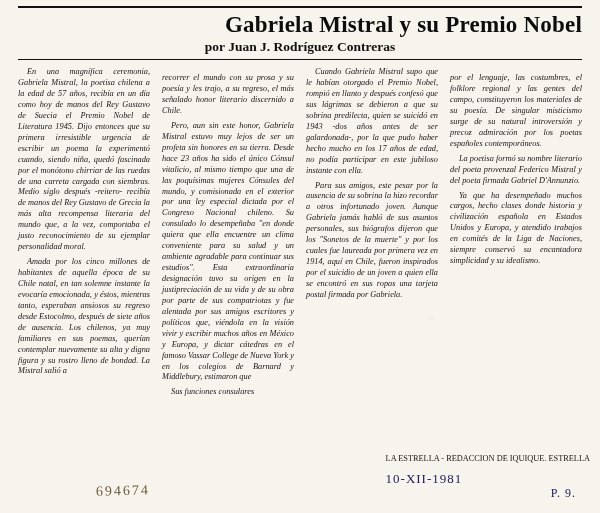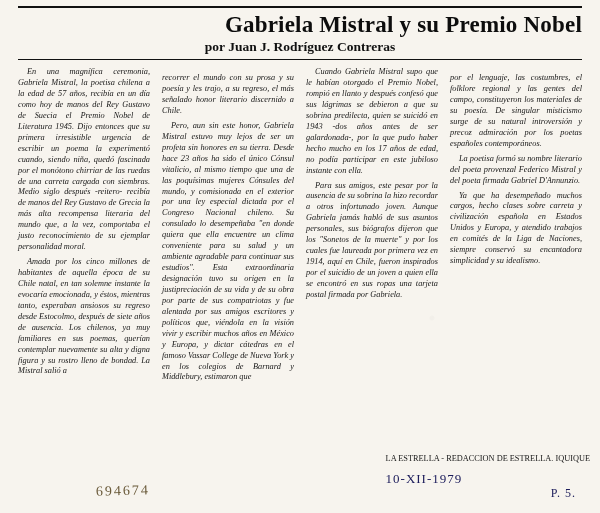--- a/index.html
+++ b/index.html
@@ -124,37 +124,38 @@
   <div class="cols">
 
     <div class="col">
       <p>En una magnífica ceremonia, Gabriela Mistral, la poetisa chilena a la edad de 57 años, recibía en un día como hoy de manos del Rey Gustavo de Suecia el Premio Nobel de Literatura 1945. Dijo entonces que su primera irresistible urgencia de escribir un poema la experimentó cuando, siendo niña, quedó fascinada por el monótono chirriar de las ruedas de una carreta cargada con siembras. Medio siglo después -reitero- recibía de manos del Rey Gustavo de Grecia la más alta recompensa literaria del mundo que, a la vez, comportaba el justo reconocimiento de su ejemplar personalidad moral.</p>
       <p>Amada por los cinco millones de habitantes de aquella época de su Chile natal, en tan solemne instante la evocaría emocionada, y éstos, mientras tanto, esperaban ansiosos su regreso desde Estocolmo, después de siete años de ausencia. Los chilenos, ya muy familiares en sus poemas, querían contemplar nuevamente su alta y digna figura y su rostro lleno de bondad. La Mistral salió a</p>
     </div>
 
     <div class="col">
       <p class="noindent">recorrer el mundo con su prosa y su poesía y les trajo, a su regreso, el más señalado honor literario discernido a Chile.</p>
       <p>Pero, aun sin este honor, Gabriela Mistral estuvo muy lejos de ser un profeta sin honores en su tierra. Desde hace 23 años ha sido el único Cónsul vitalicio, al mismo tiempo que una de las poquísimas mujeres Cónsules del mundo, y comisionada en el exterior por una ley especial dictada por el Congreso Nacional chileno. Su consulado lo desempeñaba "en donde quiera que ella encuentre un clima conveniente para su salud y un ambiente agradable para continuar sus estudios". Esta extraordinaria designación tuvo su origen en la justipreciación de su vida y de su obra por parte de sus compatriotas y fue alentada por sus amigos escritores y políticos que, viéndola en la visión vivir y escribir muchos años en México y Europa, y dictar cátedras en el famoso Vassar College de Nueva York y en los colegios de Barnard y Middlebury, estimaron que</p>
+      <p>Sus funciones consulares</p>
     </div>
 
     <div class="col">
       <p>Cuando Gabriela Mistral supo que le habían otorgado el Premio Nobel, rompió en llanto y después confesó que sus lágrimas se debieron a que su sobrina predilecta, quien se suicidó en 1943 -dos años antes de ser galardonada-, por la que pudo haber hecho mucho en los 17 años de edad, no podía participar en este jubiloso instante con ella.</p>
       <p>Para sus amigos, este pesar por la ausencia de su sobrina la hizo recordar a otros infortunado joven. Aunque Gabriela jamás habló de sus asuntos personales, sus biógrafos dijeron que los "Sonetos de la muerte" y por los cuales fue laureada por primera vez en 1914, aquí en Chile, fueron inspirados por el suicidio de un joven a quien ella se encontró en sus ropas una tarjeta postal firmada por Gabriela.</p>
     </div>
 
     <div class="col">
       <p class="noindent">por el lenguaje, las costumbres, el folklore regional y las gentes del campo, constituyeron los materiales de su poesía. De singular misticismo surge de su natural introversión y precoz admiración por los poetas españoles contemporáneos.</p>
       <p>La poetisa formó su nombre literario del poeta provenzal Federico Mistral y del poeta firmada Gabriel D'Annunzio.</p>
-      <p>Ya que ha desempeñado muchos cargos, hecho clases sobre carreta y civilización española en Estados Unidos y Europa, y atendido trabajos en comités de la Liga de Naciones, siempre conservó su encantadora simplicidad y su idealismo.</p>
+      <p>Ya que ha desempeñado muchos cargos, hecho clases donde historia y civilización española en Estados Unidos y Europa, y atendido trabajos en comités de la Liga de Naciones, siempre conservó su encantadora simplicidad y su idealismo.</p>
 
       <div class="mast-wrap">
         <span class="m1">LA ESTRELLA - REDACCION</span>
-        <span class="m2">DE ESTRELLA. IQUIQUE</span>
-        <span class="stamp-date">10-XII-1979</span>
+        <span class="m2">DE IQUIQUE. ESTRELLA</span>
+        <span class="stamp-date">10-XII-1981</span>
       </div>
     </div>
 
   </div>
 
   <div class="stamp-code">694674</div>
-  <div class="pg">P. 5.</div>
+  <div class="pg">P. 9.</div>
 
 </div>
 
 </body></html>

